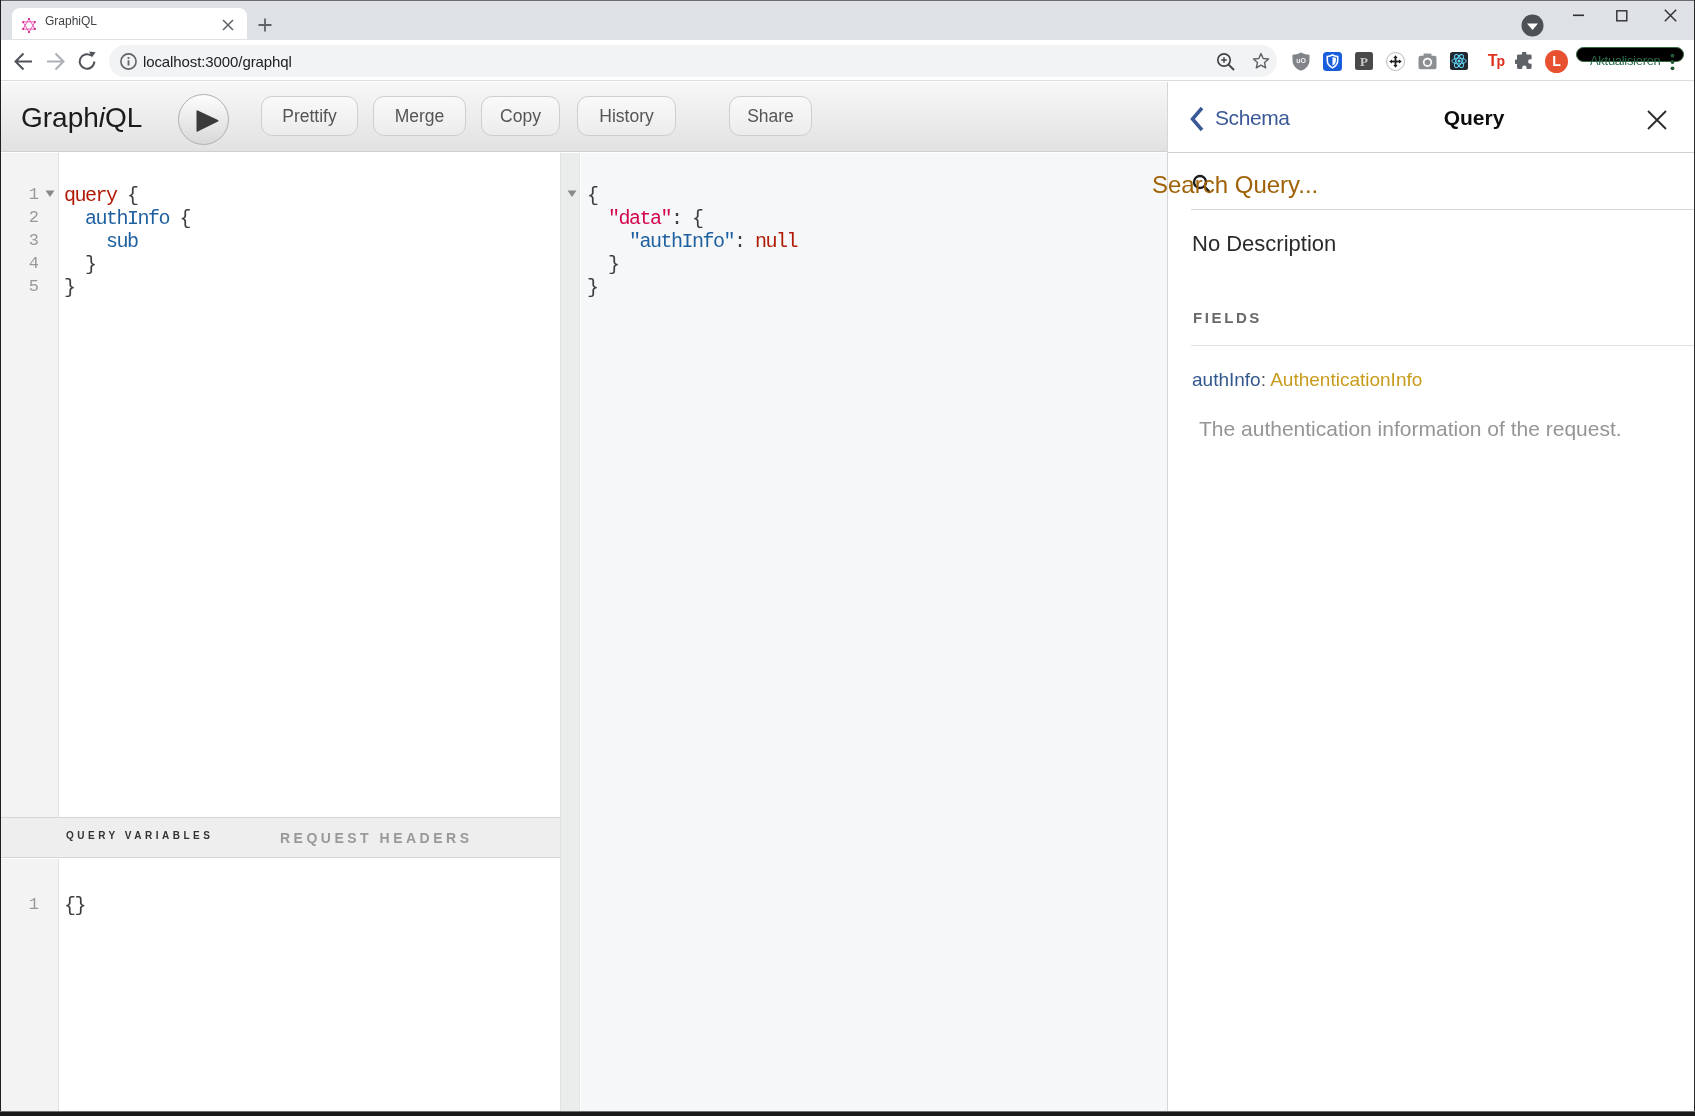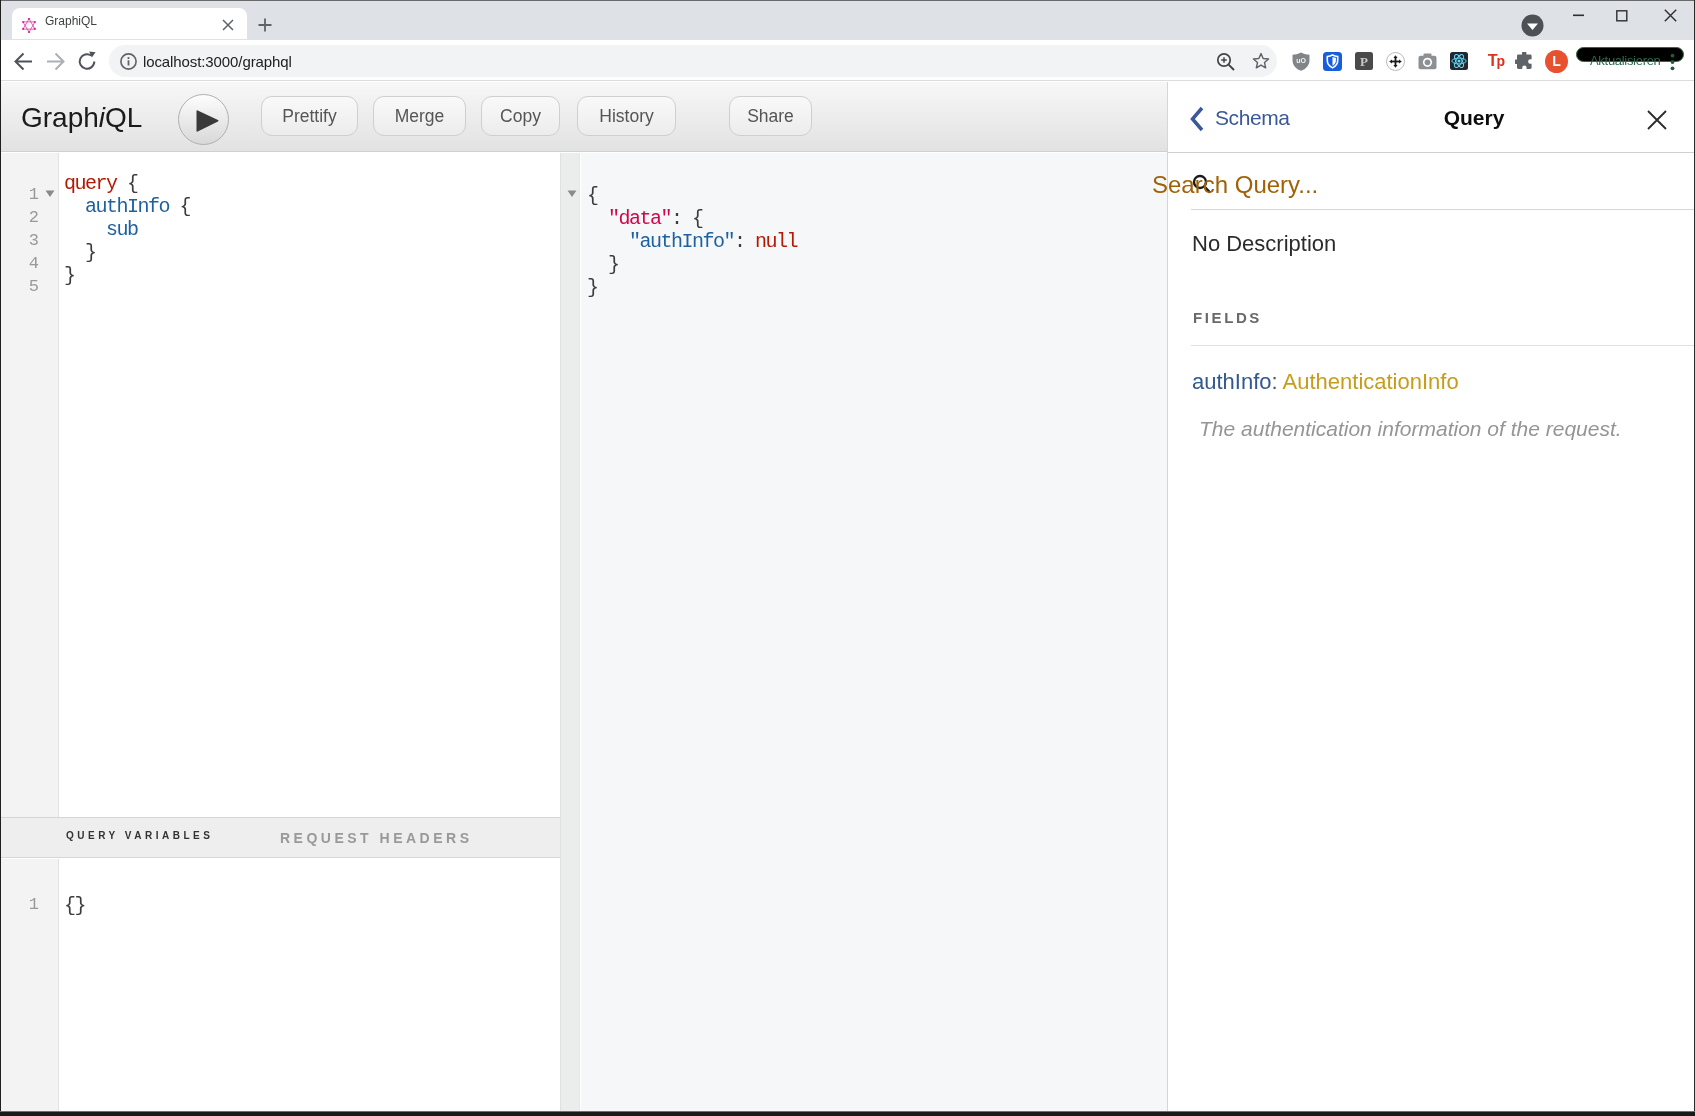--- a/index.html
+++ b/index.html
@@ -194,21 +194,21 @@
   <div class="tbtn" style="left:481px; width:79px;">Copy</div>
   <div class="tbtn" style="left:577px; width:99px;">History</div>
   <div class="tbtn" style="left:729px; width:83px;">Share</div>
   <div class="abs" id="qgutter"></div>
   <div class="abs" id="qcode-bg"></div>
   <div class="lnum" style="left:0px; top:183px; width:39px;">1
 2
 3
 4
 5</div>
-  <div class="code" style="left:64px; top:172px;"><span class="kw">query</span> <span class="pun">{</span>
+  <div class="code" style="left:64px; top:184px;"><span class="kw">query</span> <span class="pun">{</span>
   <span class="fld">authInfo</span> <span class="pun">{</span>
     <span class="fld">sub</span>
   <span class="pun">}</span>
 <span class="pun">}</span></div>
   <div class="abs" id="divband"></div>
   <div class="abs" id="result"></div>
   <div class="code" style="left:587px; top:184px;"><span class="pun">{</span>
   <span class="def">"data"</span><span class="pun">:</span> <span class="pun">{</span>
     <span class="fld">"authInfo"</span><span class="pun">:</span> <span class="kw">null</span>
   <span class="pun">}</span>
@@ -234,19 +234,19 @@
 
   <svg class="abs" style="left:1192px; top:174px;" width="20" height="21" viewBox="0 0 20 21">
     <circle cx="8" cy="8" r="6" stroke="#1a1a1a" stroke-width="2.4" fill="none"></circle>
     <path d="M12.5 12.5 L18 18.6" stroke="#1a1a1a" stroke-width="2.4"></path>
   </svg>
   <div class="abs" style="left:1152px; top:171px; font-size:24px; color:#a16207;">Search Query...</div>
   <div class="abs" style="left:1191px; top:209px; width:504px; height:1px; background:#d7d7d7;"></div>
   <div class="abs" style="left:1192px; top:231px; font-size:22px; color:#2b2b2b;">No Description</div>
   <div class="abs" style="left:1193px; top:309px; font-size:15px; font-weight:bold; letter-spacing:2.6px; color:#696969;">FIELDS</div>
   <div class="abs" style="left:1191px; top:345px; width:504px; height:1px; background:#e0e0e0;"></div>
-  <div class="abs" style="left:1192px; top:369px; font-size:22px;"><span style="color:#33588E;">authInfo</span><span style="color:#555;">:</span> <span style="color:#C89C1B;">AuthenticationInfo</span></div>
-  <div class="abs" style="left:1199px; top:417px; font-size:21px; color:#959595;font-style:italic;">The authentication information of the request.</div>
+  <div class="abs" style="left:1192px; top:369px; font-size:19px;"><span style="color:#33588E;">authInfo</span><span style="color:#555;">:</span> <span style="color:#C89C1B;">AuthenticationInfo</span></div>
+  <div class="abs" style="left:1199px; top:417px; font-size:21px; color:#959595;">The authentication information of the request.</div>
   <div class="abs" id="frame-top" style="z-index:9;"></div>
   <div class="abs" id="frame-left" style="z-index:9;"></div>
   <div class="abs" id="frame-right" style="z-index:9;"></div>
   <div class="abs" id="frame-bottom" style="z-index:9;"></div>
 </div>
 
 </body></html>

